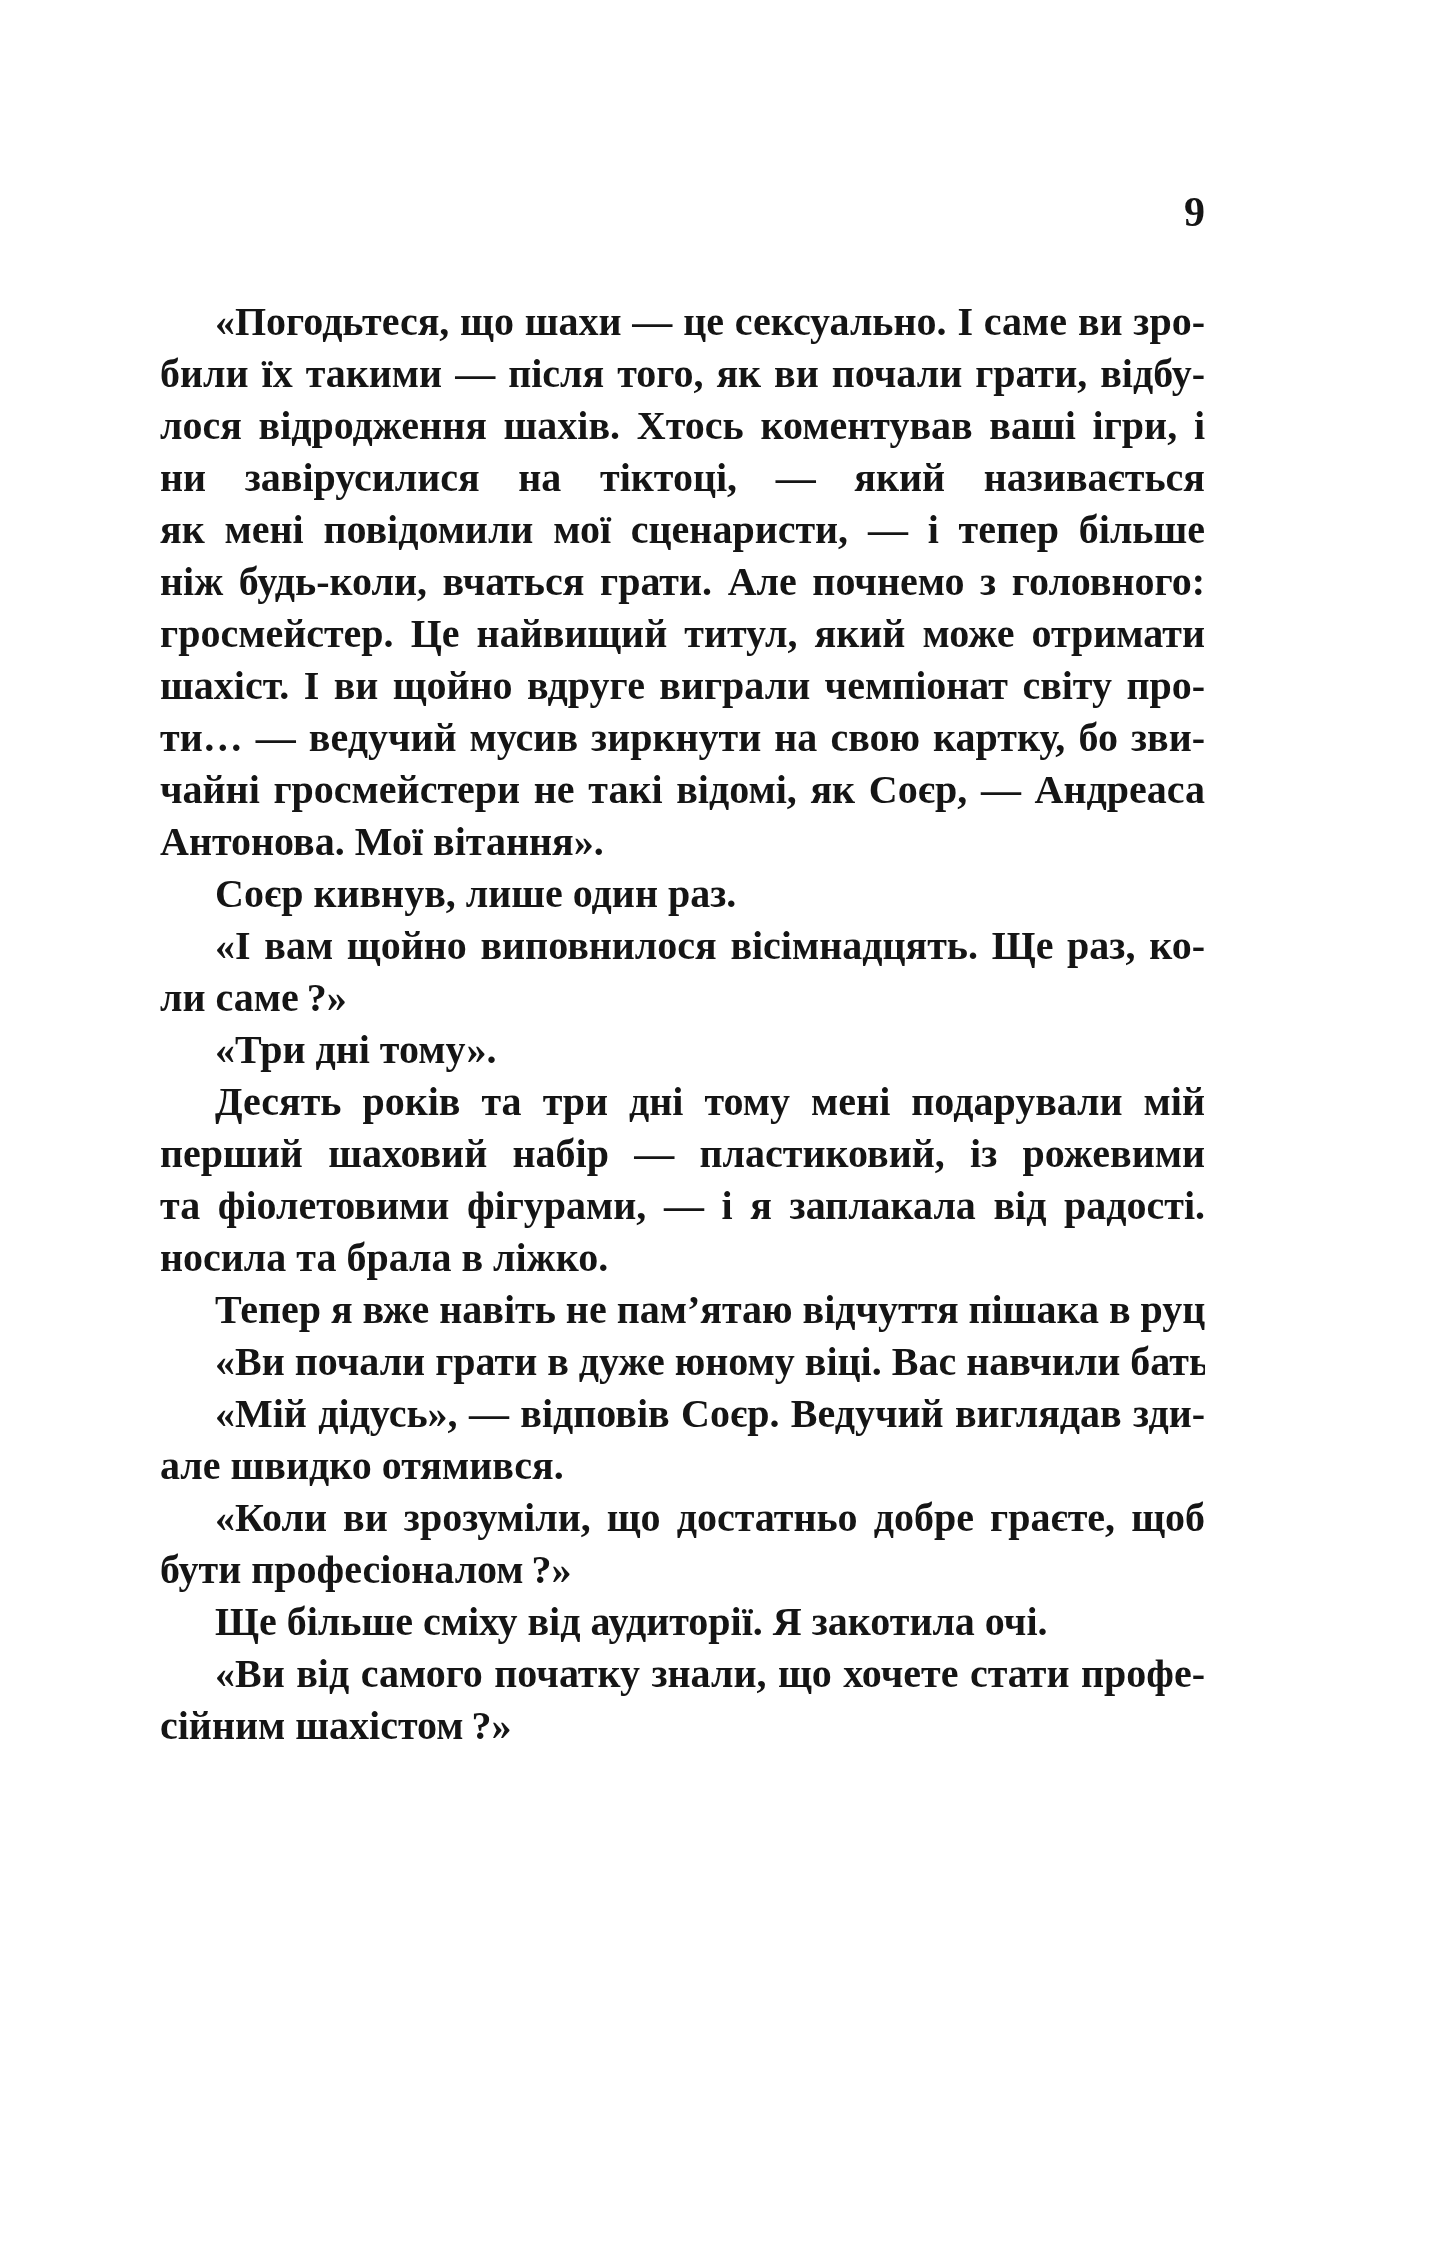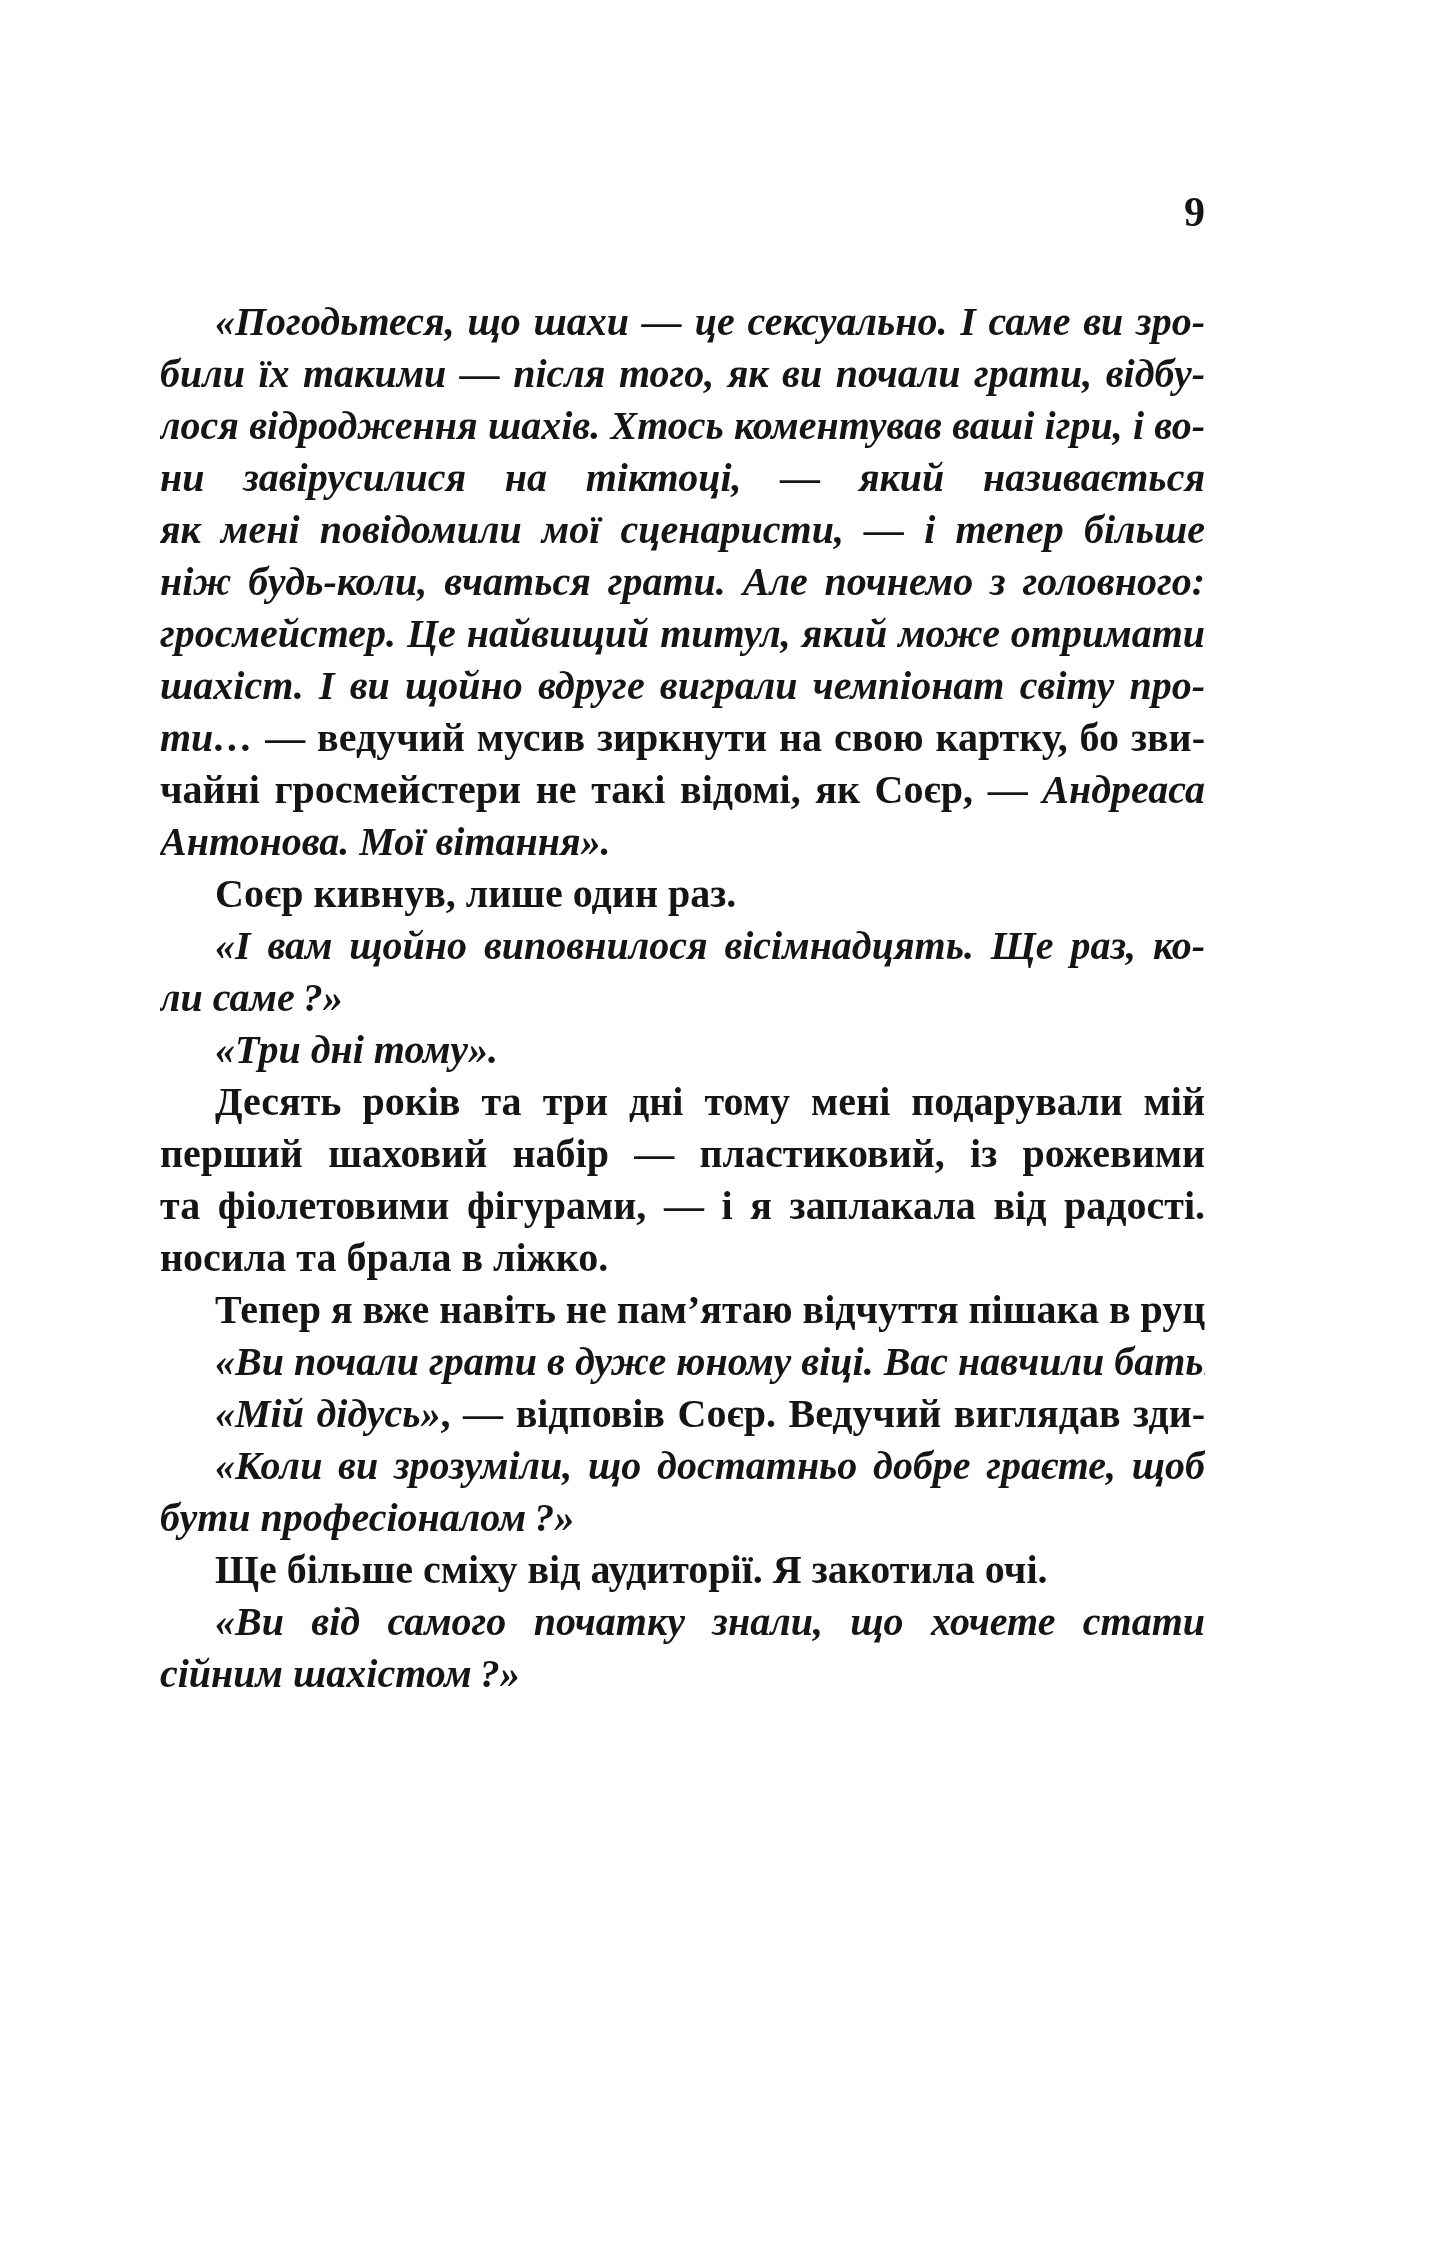--- a/index.html
+++ b/index.html
@@ -36,21 +36,21 @@
     font-weight: bold;
     text-align: left;
     white-space: nowrap;
   }
   .line.j {
     white-space: normal;
     text-align: justify;
     text-align-last: justify;
   }
   .line.ind { text-indent: 55px; }
-  .it { font-style: italic; }
+  .it { }
   .up { font-style: normal; }
 </style>
 </head>
 <body>
 
 <div class="page">
   <div class="folio">9</div>
   <div class="text-block">
       <div class="line j ind"><span class="it">«Погодьтеся, що шахи — це сексуально. І саме ви зро-</span></div>
       <div class="line j"><span class="it">били їх такими — після того, як ви почали грати, відбу-</span></div>
@@ -67,19 +67,20 @@
       <div class="line j ind"><span class="it">«І вам щойно виповнилося вісімнадцять. Ще раз, ко-</span></div>
       <div class="line"><span class="it">ли саме ?»</span></div>
       <div class="line ind"><span class="it">«Три дні тому».</span></div>
       <div class="line j ind"><span class="up">Десять років та три дні тому мені подарували мій</span></div>
       <div class="line j"><span class="up">перший шаховий набір — пластиковий, із рожевими</span></div>
       <div class="line j"><span class="up">та фіолетовими фігурами, — і я заплакала від радості.</span></div>
       <div class="line"><span class="up">носила та брала в ліжко.</span></div>
       <div class="line ind"><span class="up">Тепер я вже навіть не пам’ятаю відчуття пішака в руці.</span></div>
       <div class="line ind"><span class="it">«Ви почали грати в дуже юному віці. Вас навчили батьки ?»</span></div>
       <div class="line j ind"><span class="it">«Мій дідусь»</span><span class="up">, — відповів Соєр. Ведучий виглядав зди-</span></div>
+      <div class="line"><span class="up">але швидко отямився.</span></div>
       <div class="line j ind"><span class="it">«Коли ви зрозуміли, що достатньо добре граєте, щоб</span></div>
       <div class="line"><span class="it">бути професіоналом ?»</span></div>
       <div class="line ind"><span class="up">Ще більше сміху від аудиторії. Я закотила очі.</span></div>
       <div class="line j ind"><span class="it">«Ви від самого початку знали, що хочете стати профе-</span></div>
       <div class="line"><span class="it">сійним шахістом ?»</span></div>
     </div>
 </div>
 
 </body></html>

